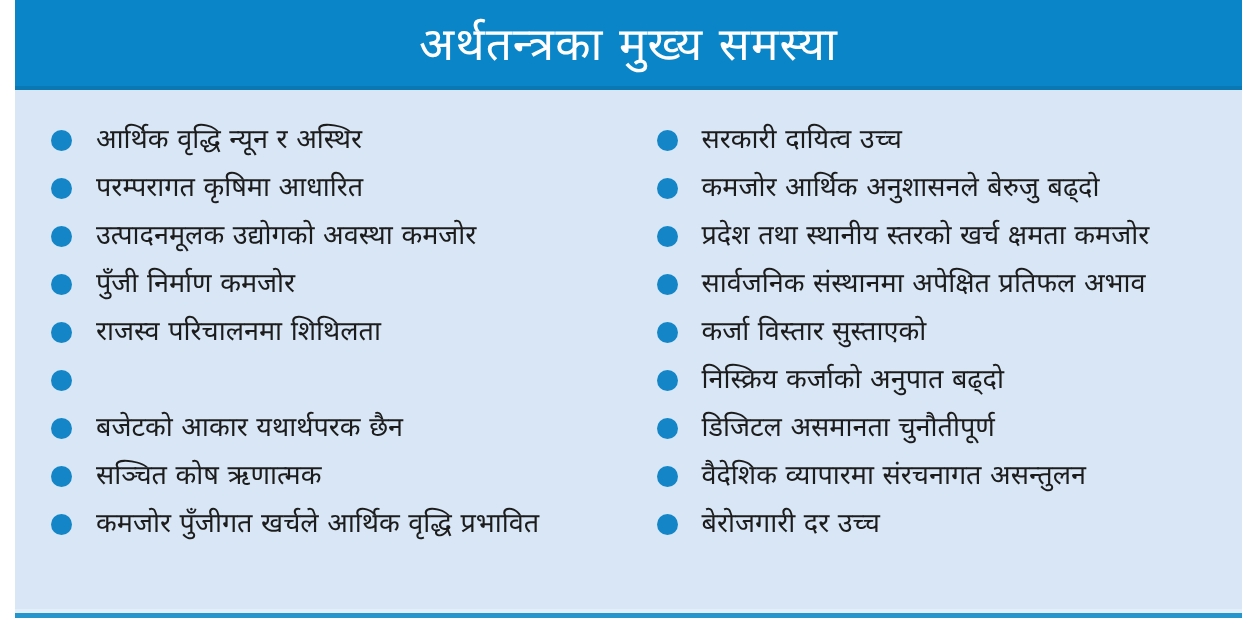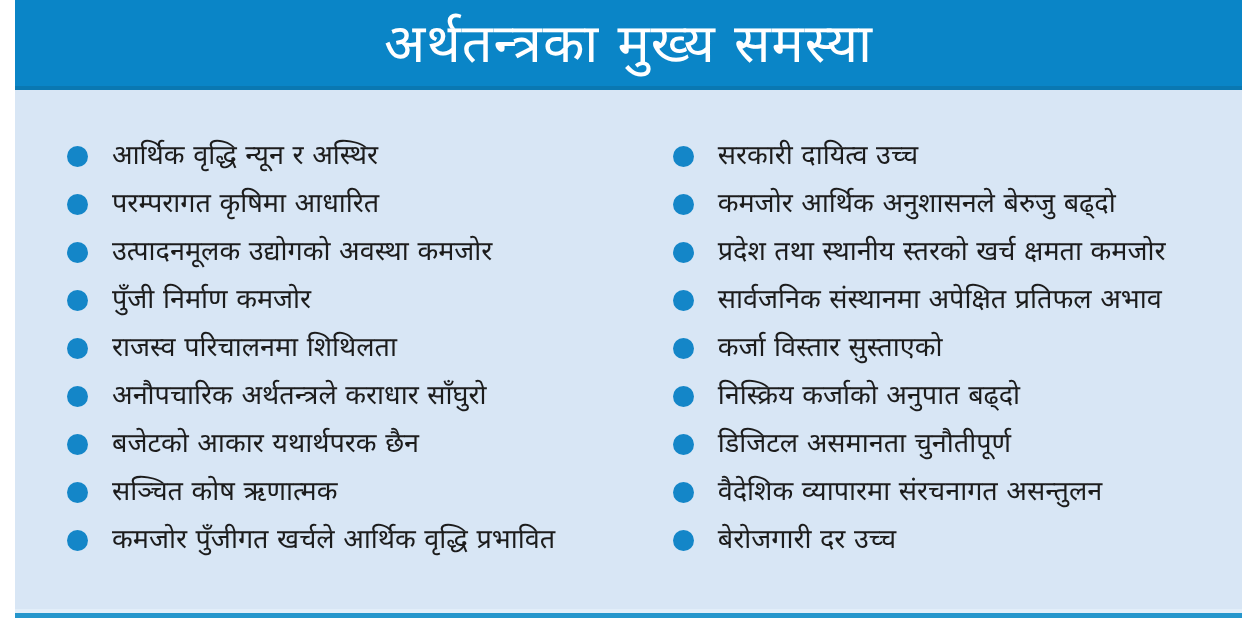--- a/index.html
+++ b/index.html
@@ -28,40 +28,40 @@
     background: #0a85c7;
     border-bottom: 4px solid #0a78b2;
     display: flex;
     align-items: center;
     justify-content: center;
   }
   .title {
     margin: 0;
     padding-top: 2px;
     color: #ffffff;
-    font-size: 54px;
+    font-size: 46px;
     font-weight: 500;
     letter-spacing: 1px;
     line-height: 1.1;
     white-space: nowrap;
   }
   .panel {
     box-sizing: border-box;
     height: 519px; 
     background: #d8e6f5;
     display: flex;
     padding: 25px 0 14px 0;
   }
   .panel-fade {
     height: 4px;
     background: #e2eef9;
   }
   .col {
     list-style: none;
-    margin: 16px;
+    margin: 0;
     padding: 0;
     width: 50%;
     display: flex;
     flex-direction: column;
   }
   .col.left  { padding-left: 36px; box-sizing: border-box; }
   .col.right { padding-left: 28px; box-sizing: border-box; }
   .item {
     height: 48px;
     display: flex;
@@ -115,21 +115,20 @@
         <li class="item">
           <span class="dot"></span>
           <span class="txt">पुँजी निर्माण कमजोर</span>
         </li>
         <li class="item">
           <span class="dot"></span>
           <span class="txt">राजस्व परिचालनमा शिथिलता</span>
         </li>
         <li class="item">
           <span class="dot"></span>
-          <span class="txt">अनौपचारिक अर्थतन्त्रले कराधार साँघुरो</span>
         </li>
         <li class="item">
           <span class="dot"></span>
           <span class="txt">बजेटको आकार यथार्थपरक छैन</span>
         </li>
         <li class="item">
           <span class="dot"></span>
           <span class="txt">सञ्चित कोष ऋणात्मक</span>
         </li>
         <li class="item">

